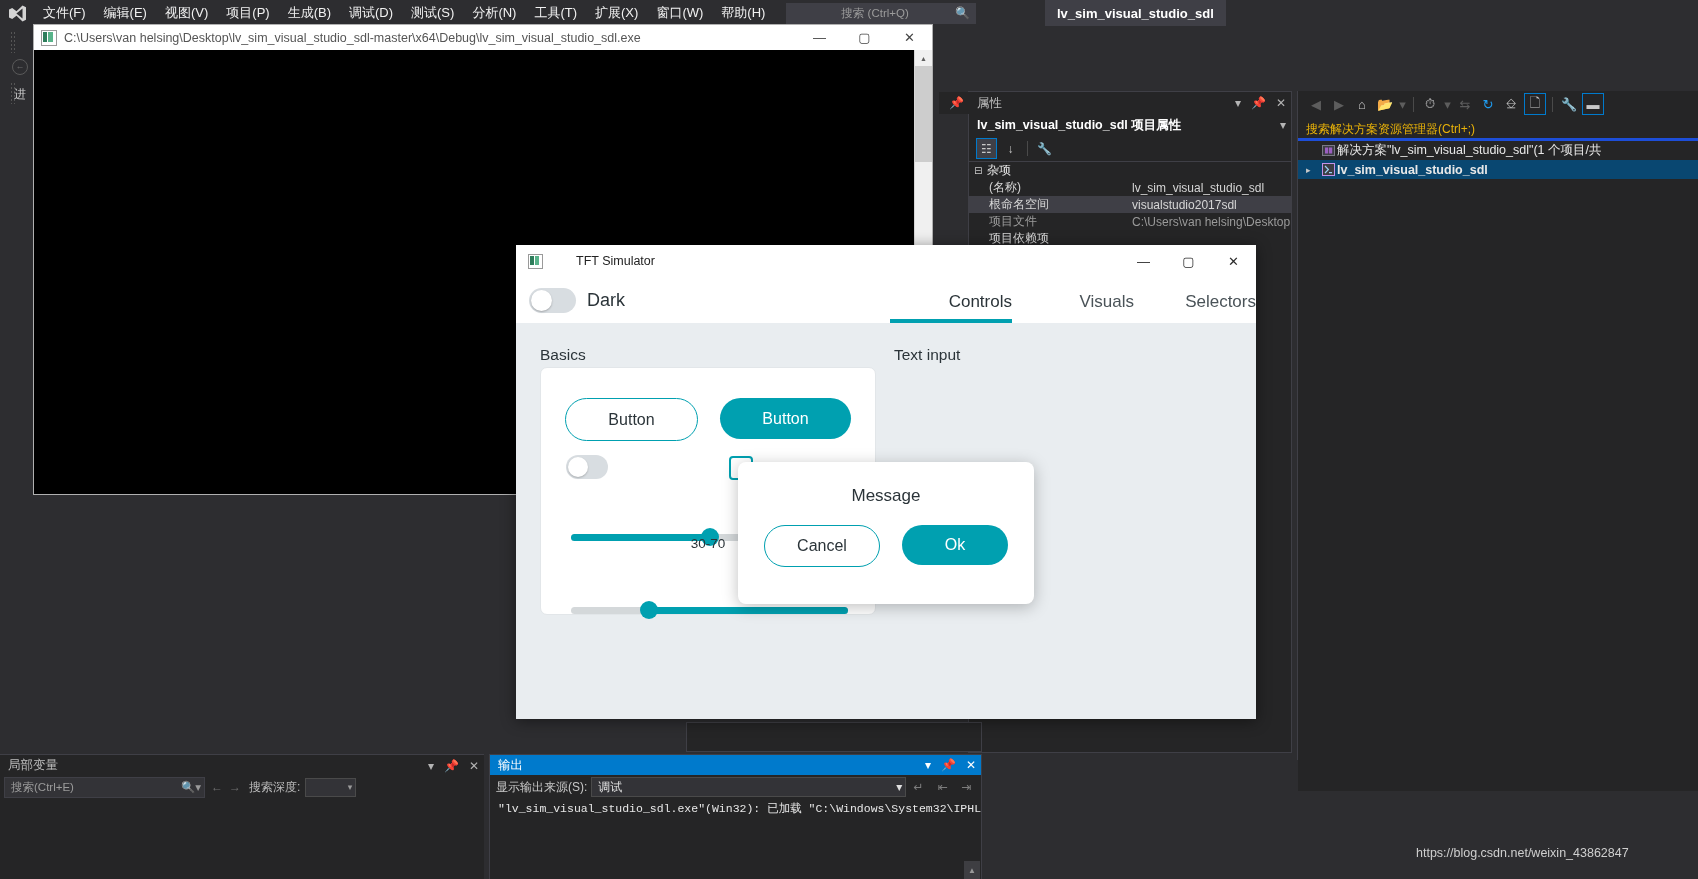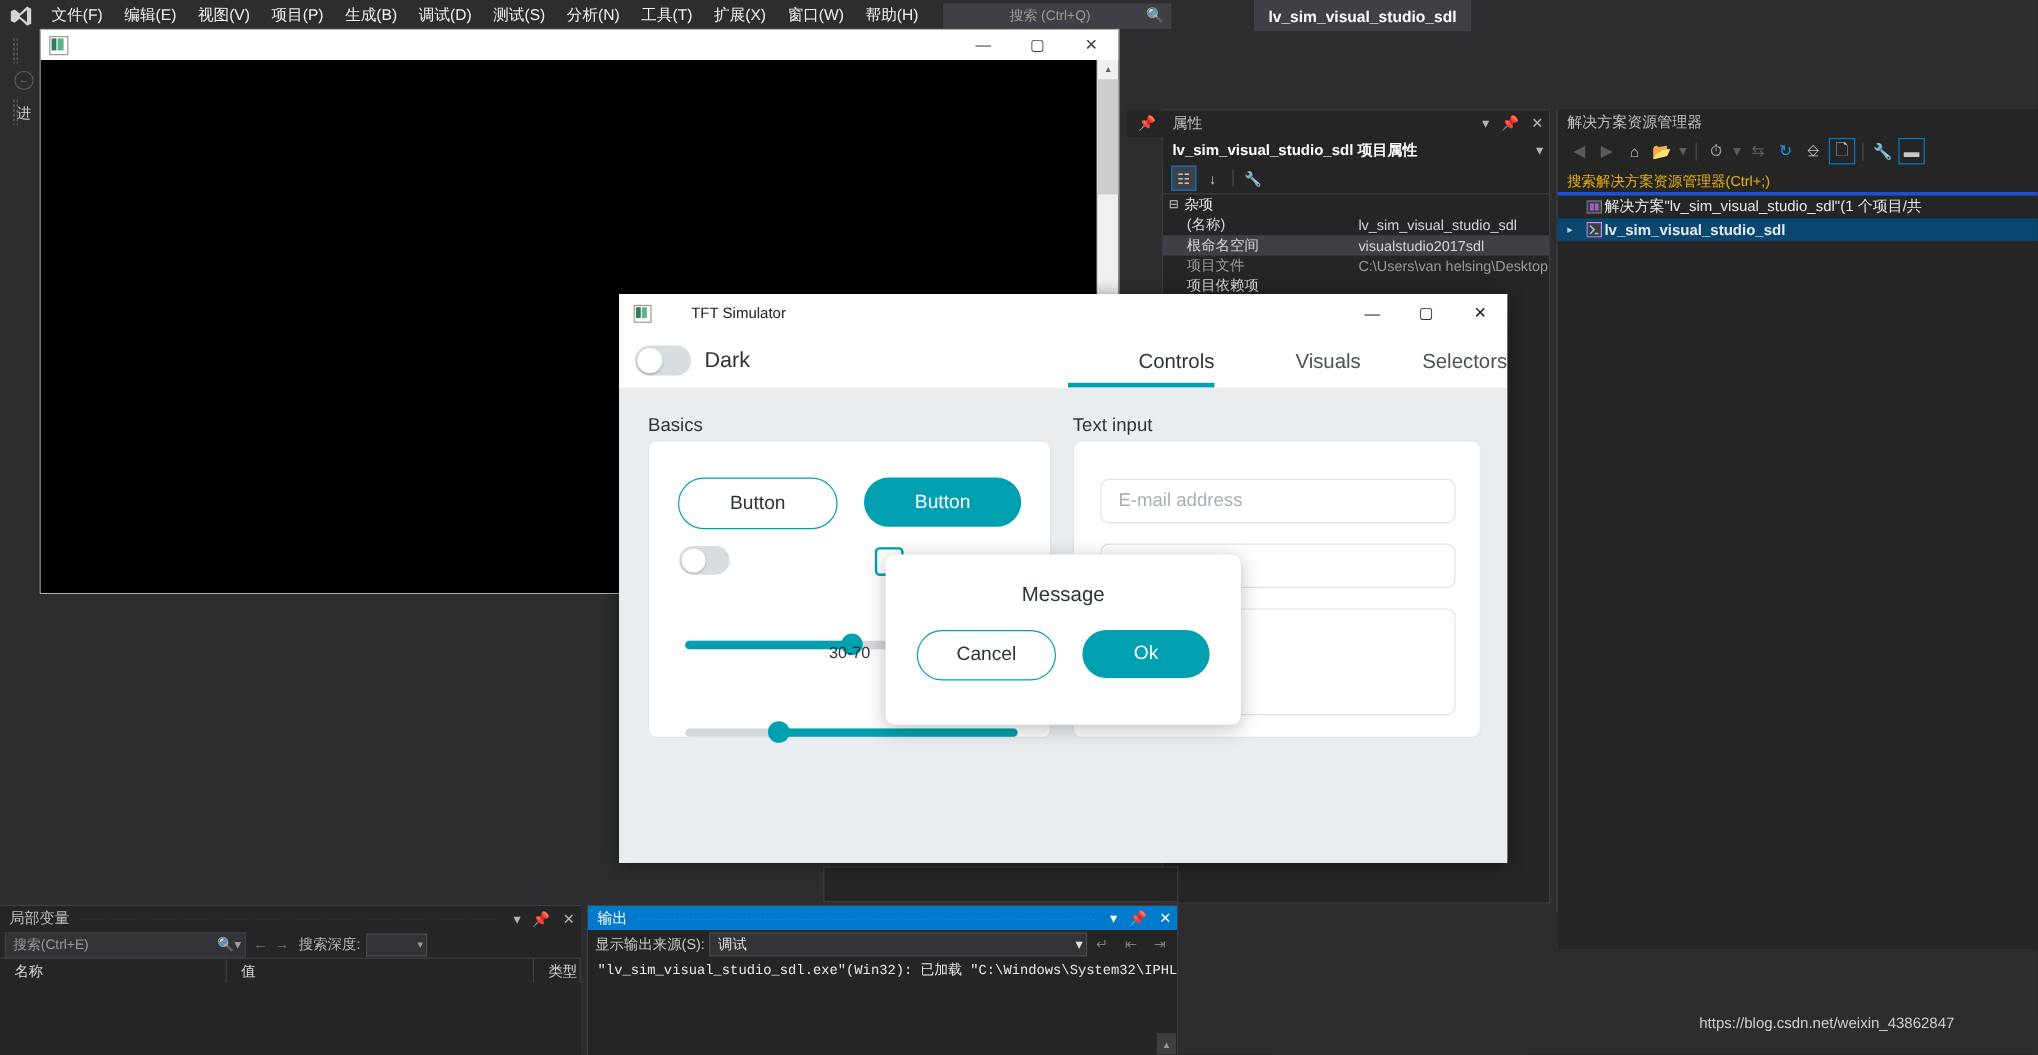--- a/index.html
+++ b/index.html
@@ -223,21 +223,20 @@
       <div class="pk">项目文件</div>
       <div class="pv">C:\Users\van helsing\Desktop</div>
     </div>
     <div class="prow">
       <div class="pk">项目依赖项</div>
       <div class="pv"></div>
     </div>
   </div>
 
   <div id="solexp">
-    <div id="solexp-title">解决方案资源管理器</div>
     <div id="solexp-toolbar">
       <div class="sebtn dimc">◀</div>
       <div class="sebtn dimc">▶</div>
       <div class="sebtn">⌂</div>
       <div class="sebtn">📂</div>
       <div class="sebtn dimc" style="width:9px">▾</div>
       <div class="sep-v"></div>
       <div class="sebtn">⏱</div>
       <div class="sebtn dimc" style="width:9px">▾</div>
       <div class="sebtn dimc">⇆</div>
@@ -290,25 +289,20 @@
         <span>🔍▾</span>
       </div>
       <span style="padding:0 6px;color:#6f6f6f">←</span>
       <span style="padding-right:8px;color:#6f6f6f">→</span>
       <span>搜索深度:</span>
       <div id="locals-depth">
         <span></span>
         <span>▾</span>
       </div>
     </div>
-    <div id="locals-cols">
-      <div style="width:176px">名称</div>
-      <div style="width:243px">值</div>
-      <div style="flex:1">类型</div>
-    </div>
   </div>
 
   <div id="outpanel">
     <div id="out-title">
       <span>输出</span>
       <span class="dots-b"></span>
       <span class="out-ico">▾</span>
       <span class="out-ico">📌</span>
       <span class="out-ico">✕</span>
     </div>
@@ -325,20 +319,21 @@
     <div id="out-body">"lv_sim_visual_studio_sdl.exe"(Win32): 已加载 "C:\Windows\System32\IPHLPAPI.DLL"</div>
     <div id="out-scroll">▲</div>
   </div>
 
   <div id="watermark">https://blog.csdn.net/weixin_43862847</div>
 </div>
 
 <div id="console-win">
   <div id="console-title">
     <div id="console-ico"></div>
+    <div id="console-path">C:\Users\van helsing\Desktop\lv_sim_visual_studio_sdl-master\x64\Debug\lv_sim_visual_studio_sdl.exe</div>
     <div id="console-btns">
       <div class="cbtn">—</div>
       <div class="cbtn">▢</div>
       <div class="cbtn">✕</div>
     </div>
   </div>
   <div id="console-body"></div>
   <div id="console-vsb">
     <div class="arr">▲</div>
     <div class="thumb"></div>
@@ -388,29 +383,20 @@
 
       <div class="abs" style="left:0;top:168px;width:334px;text-align:center;font-size:13.5px;color:#2b3439;">30-70</div>
       <div class="slider abs" style="left:30px;top:191px;width:277px;">
         <div class="trk"></div>
         <div class="fil" style="left:28%;width:72%"></div>
         <div class="knb" style="left:calc(28% - 9px)"></div>
       </div>
     </div>
 
     <div class="sec-title abs" style="left:378px;top:23px;">Text input</div>
-    <div class="card abs" style="left:378px;top:44px;width:338px;height:246px;">
-      <div class="txtfield abs" style="left:22px;top:31px;width:280px;height:35px;" placeholder="E-mail address">
-        <span>E-mail address</span>
-      </div>
-      <div class="txtfield abs" style="left:22px;top:85px;width:280px;height:35px;" placeholder="Password">
-        <span>Password</span>
-      </div>
-      <div class="txtfield abs" style="left:22px;top:139px;width:280px;height:78px;align-items:flex-start;padding-top:9px;"></div>
-    </div>
   </div>
 </div>
 
 <div id="msgbox">
   <div id="msg-title">Message</div>
   <div id="msg-btns">
     <div id="msg-cancel" class="btn-outline">Cancel</div>
     <div id="msg-ok" class="btn-fill">Ok</div>
   </div>
 </div>

